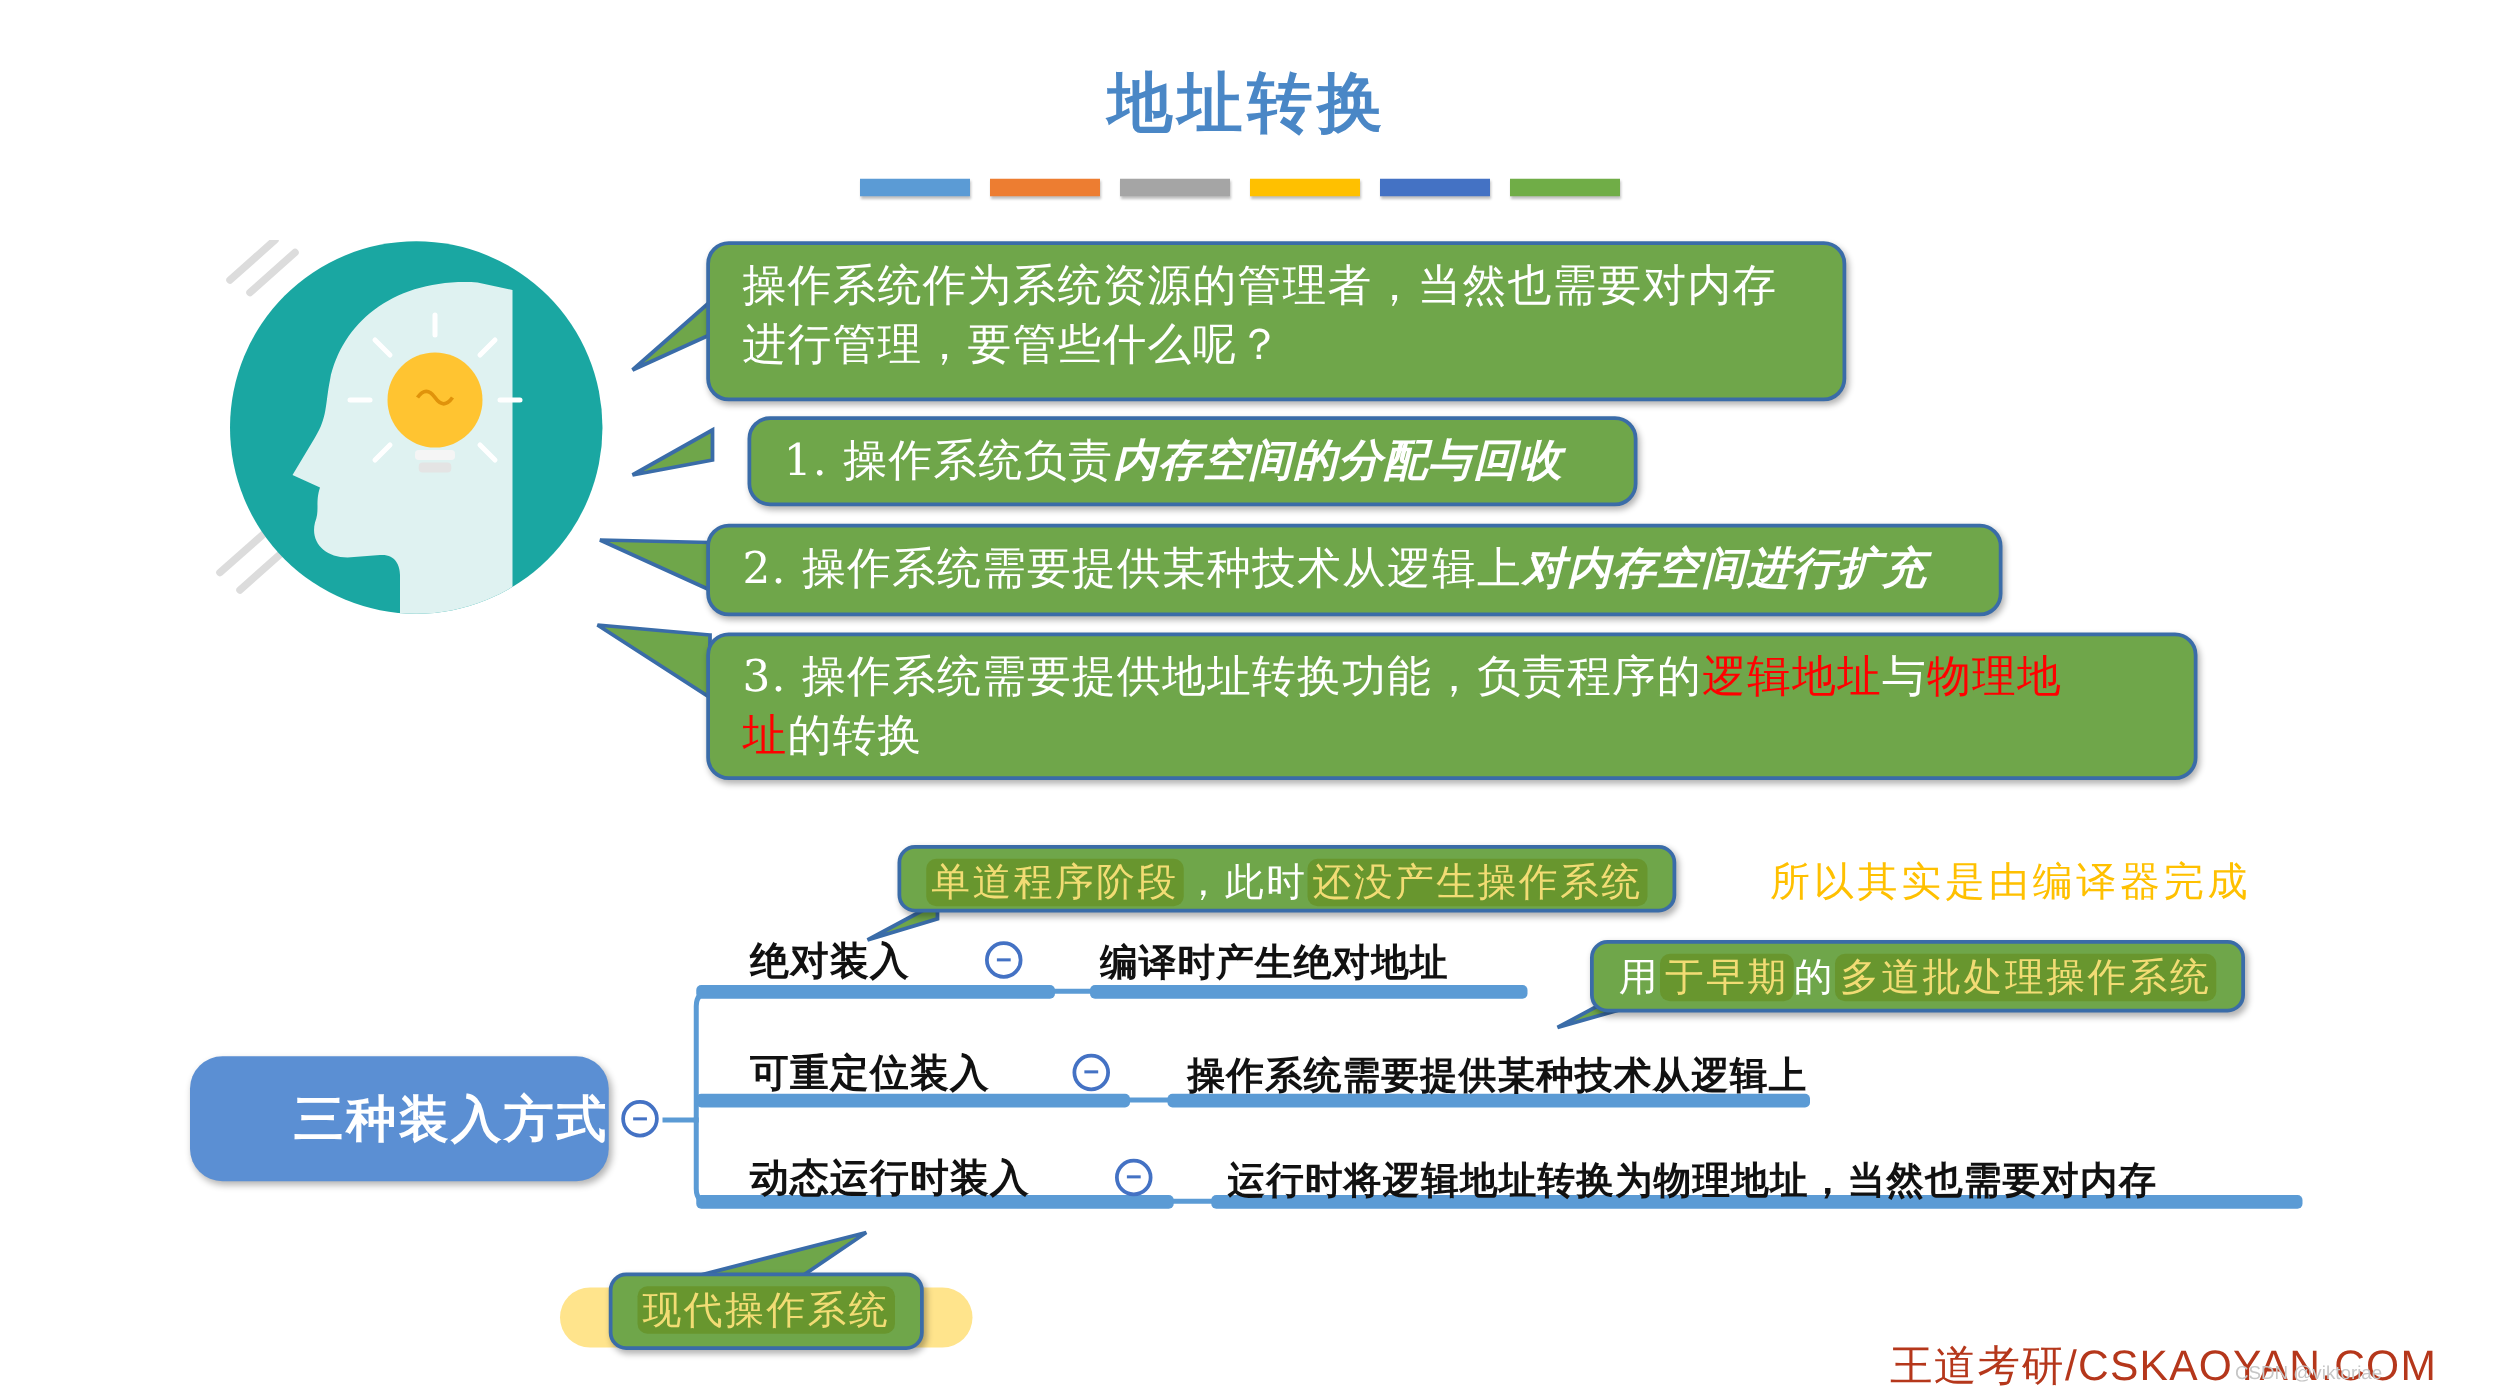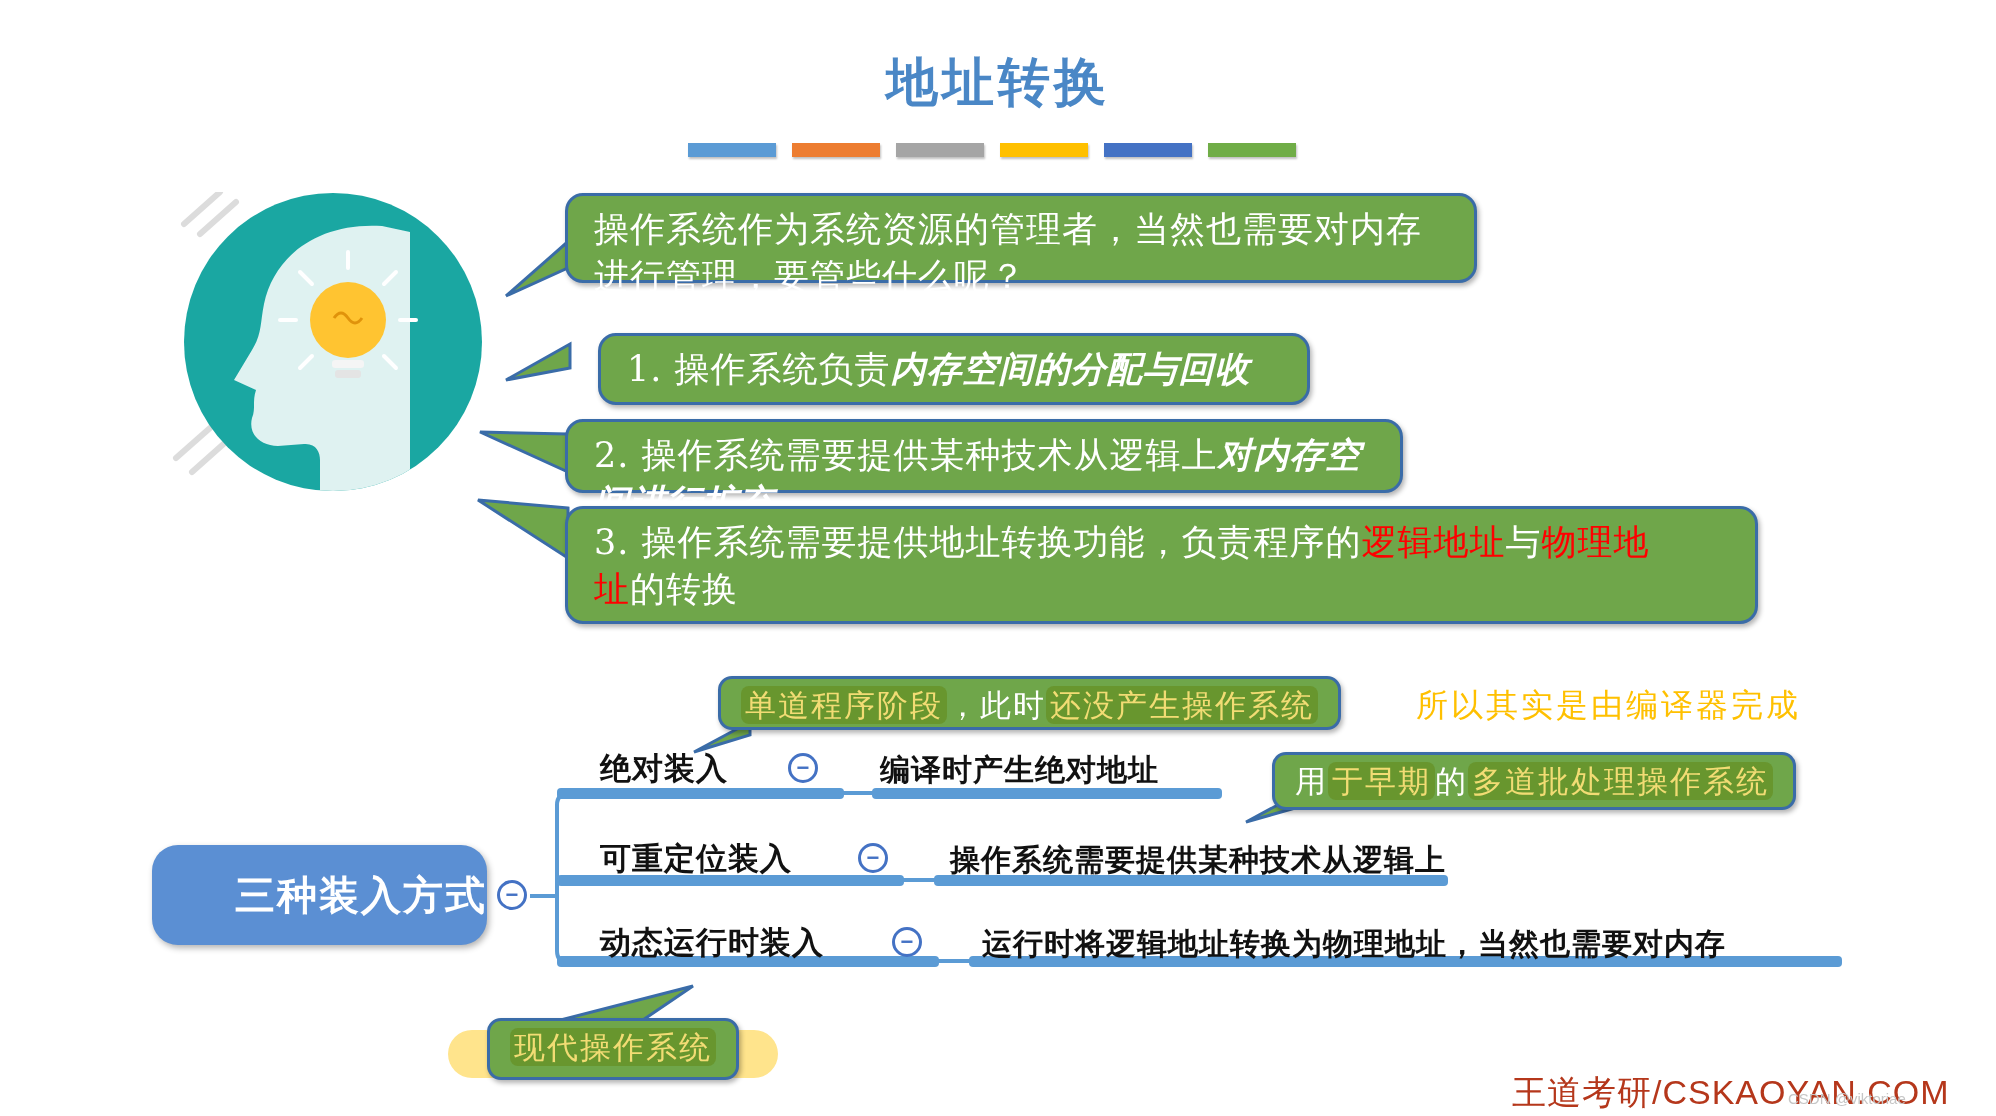--- a/index.html
+++ b/index.html
@@ -133,30 +133,30 @@
   <svg class="tail" style="left:694px;top:722px" width="58" height="32">
       <polygon points="56,0 0,30 56,13"></polygon>
     </svg>
   <svg class="tail" style="left:1246px;top:792px" width="58" height="34">
       <polygon points="56,0 0,30 56,14"></polygon>
     </svg>
   <svg class="tail" style="left:545px;top:984px" width="152" height="42">
       <polygon points="148,2 0,40 92,40"></polygon>
     </svg>
 
-  <div class="bubble b-big" style="left:565px;top:193px;width:912px;height:90px">
+  <div class="bubble b-big" style="left:565px;top:193px;width:912px;height:128px">
     <span class="txt">操作系统作为系统资源的管理者，当然也需要对内存</span>
     <span class="txt">进行管理，要管些什么呢？</span>
   </div>
 
   <div class="bubble b-big" style="left:598px;top:333px;width:712px;height:72px">
     <span>1. 操作系统负责</span><span class="emph">内存空间的分配与回收</span>
   </div>
 
-  <div class="bubble b-big" style="left:565px;top:419px;width:838px;height:74px">
+  <div class="bubble b-big" style="left:565px;top:419px;width:1037px;height:74px">
     <span>2. 操作系统需要提供某种技术从逻辑上</span><span class="emph">对内存空间进行扩充</span>
   </div>
 
   <div class="bubble b-big" style="left:565px;top:506px;width:1193px;height:118px">
     <span>3. 操作系统需要提供地址转换功能，负责程序的</span><span class="red">逻辑地址</span><span>与</span><span class="red">物理地</span><br>
     <span class="red">址</span><span>的转换</span>
   </div>
 
   <div class="bubble note" style="left:718px;top:676px;height:54px">
     <span class="hl">单道程序阶段</span><span class="plain">，此时</span><span class="hl">还没产生操作系统</span>

